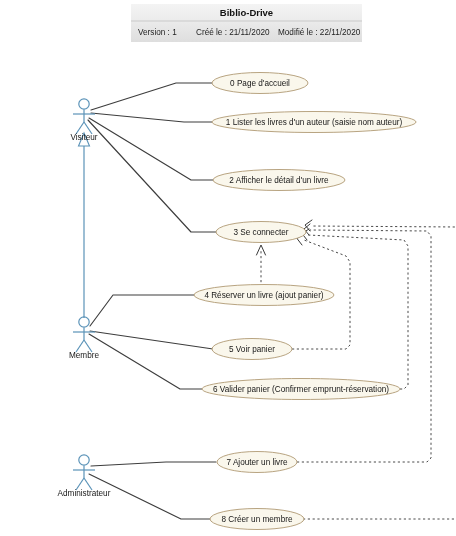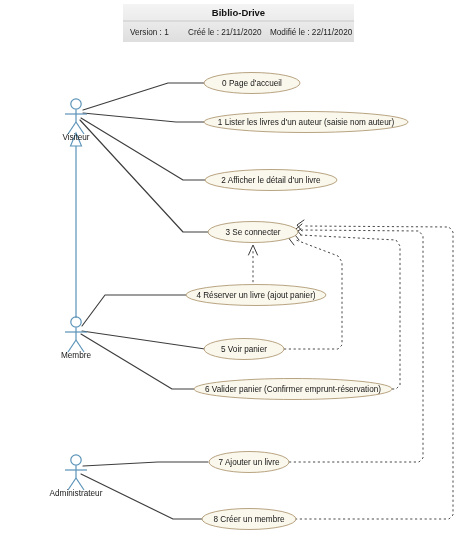--- a/index.html
+++ b/index.html
@@ -11,21 +11,21 @@
   body {
     width: 456px;
     height: 536px;
     position: relative;
     overflow: hidden;
     font-family: "Liberation Sans", sans-serif;
     color: #1a1a1a;
   }
   #diagram-root {
     position: absolute;
-    left: 8px; top: 0;
+    left: 16px; top: 0;
     width: 384px;
     height: 536px;
   }
   svg { display: block; }
 
   .hdr-box-fill { fill: url(#hdrGrad); }
   .hdr-sep { stroke: #c9c9c9; stroke-width: 1; }
 
   text { font-family: "Liberation Sans", sans-serif; }
   .hdr-title {

